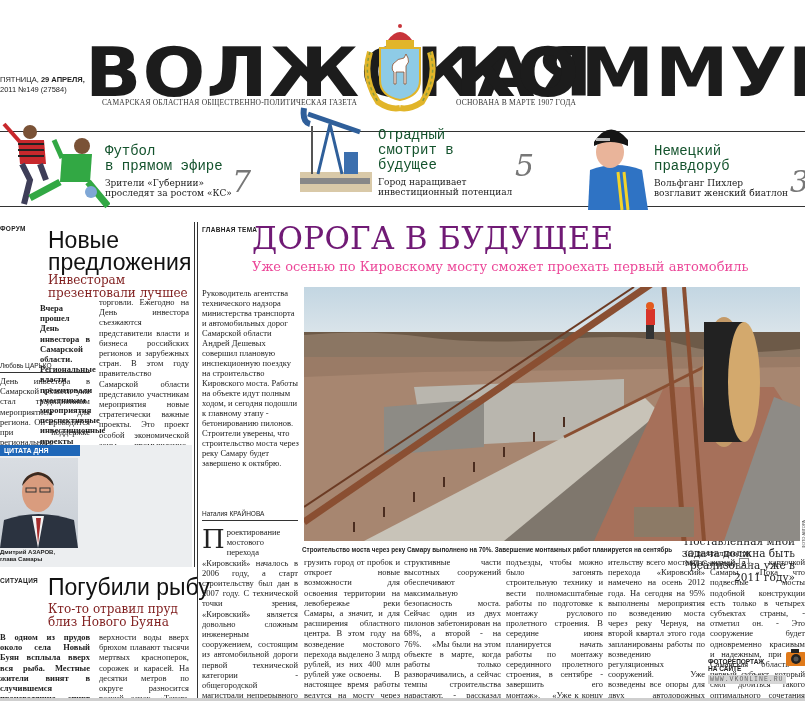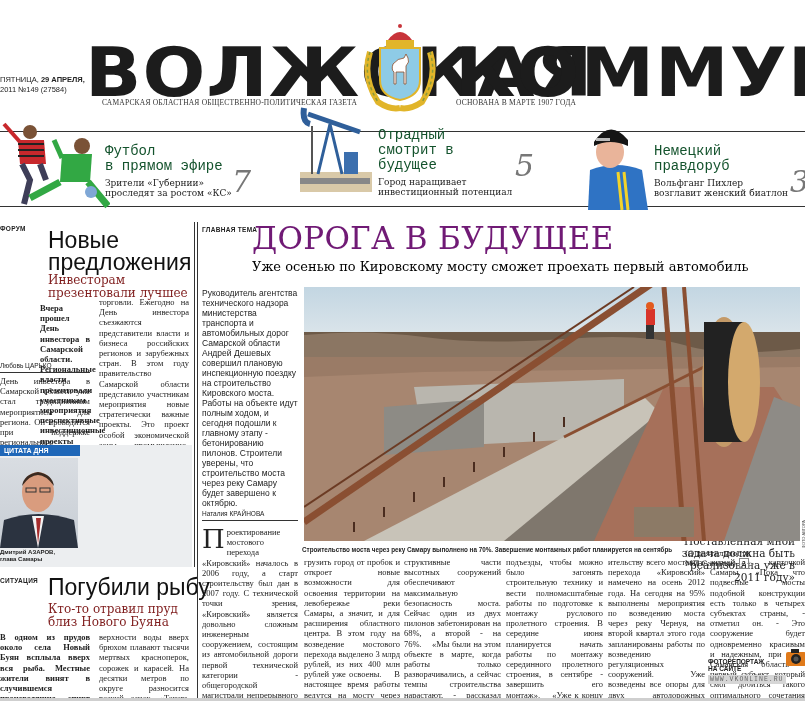--- a/index.html
+++ b/index.html
@@ -41,22 +41,22 @@
   .quote-photo { left: 0; top: 458px; width: 78px; height: 90px; background: linear-gradient(180deg,#d9dde2 0%, #c7cdd4 100%); overflow: hidden; }
   .quote-text { right: 10px; top: 451px; width: 115px; font-family: "DejaVu Serif", serif; font-size: 10.5px; line-height: 12px; text-align: right; color: #222; }
   .quote-source { right: 10px; top: 549px; width: 110px; font-family: "DejaVu Serif", serif; font-size: 7.5px; line-height: 9px; text-align: left; color: #222; }
   .quote-caption { left: 0; top: 549px; font-family: "Liberation Sans", sans-serif; font-weight: bold; font-size: 6px; line-height: 7px; color: #222; }
 
   .vline { width: 1px; background: #333; }
   .hline { height: 1px; background: #333; }
 
   
   .main-title { left: 252px; top: 220px; font-family: "DejaVu Serif", serif; font-size: 31px; letter-spacing: 0.3px; color: #701a75; }
-  .main-sub { left: 252px; top: 259px; font-family: "DejaVu Serif", serif; font-size: 13px; color: #000000; }
-  .lead { left: 202px; top: 288px; width: 98px; font-family: Liberation Sans, sans-serif; font-size: 8.5px; line-height: 10px; color: #222; }
+  .main-sub { left: 252px; top: 259px; font-family: "DejaVu Serif", serif; font-size: 13px; color: #ec4899; }
+  .lead { left: 202px; top: 288px; width: 98px; font-family: Liberation Serif, serif; font-size: 8.5px; line-height: 10px; color: #222; }
 
   .photo { left: 304px; top: 287px; width: 496px; height: 254px; overflow: hidden; background: #c9d6df; }
   .photo-caption { left: 302px; top: 546px; font-family: "Liberation Sans", sans-serif; font-weight: bold; font-size: 6.3px; color: #222; }
   .photo-credit { left: 801px; top: 520px; font-family: "Liberation Sans", sans-serif; font-size: 4px; color: #555; writing-mode: vertical-rl; transform: rotate(180deg); }
 
   .dropcap { float: left; font-family: "DejaVu Serif", serif; font-size: 26px; line-height: 22px; margin-right: 2px; margin-top: 1px; }
 
   .web-box { left: 708px; top: 658px; width: 97px; height: 30px; }
   .web-label { font-family: "Liberation Sans", sans-serif; font-weight: bold; font-size: 6.5px; line-height: 7px; color: #222; }
   .web-url { margin-top: 3px; width: 78px; background: #d6d6d6; font-family: "Liberation Mono", monospace; font-size: 6.5px; letter-spacing: 1px; color: #666; padding: 1px 2px; }

